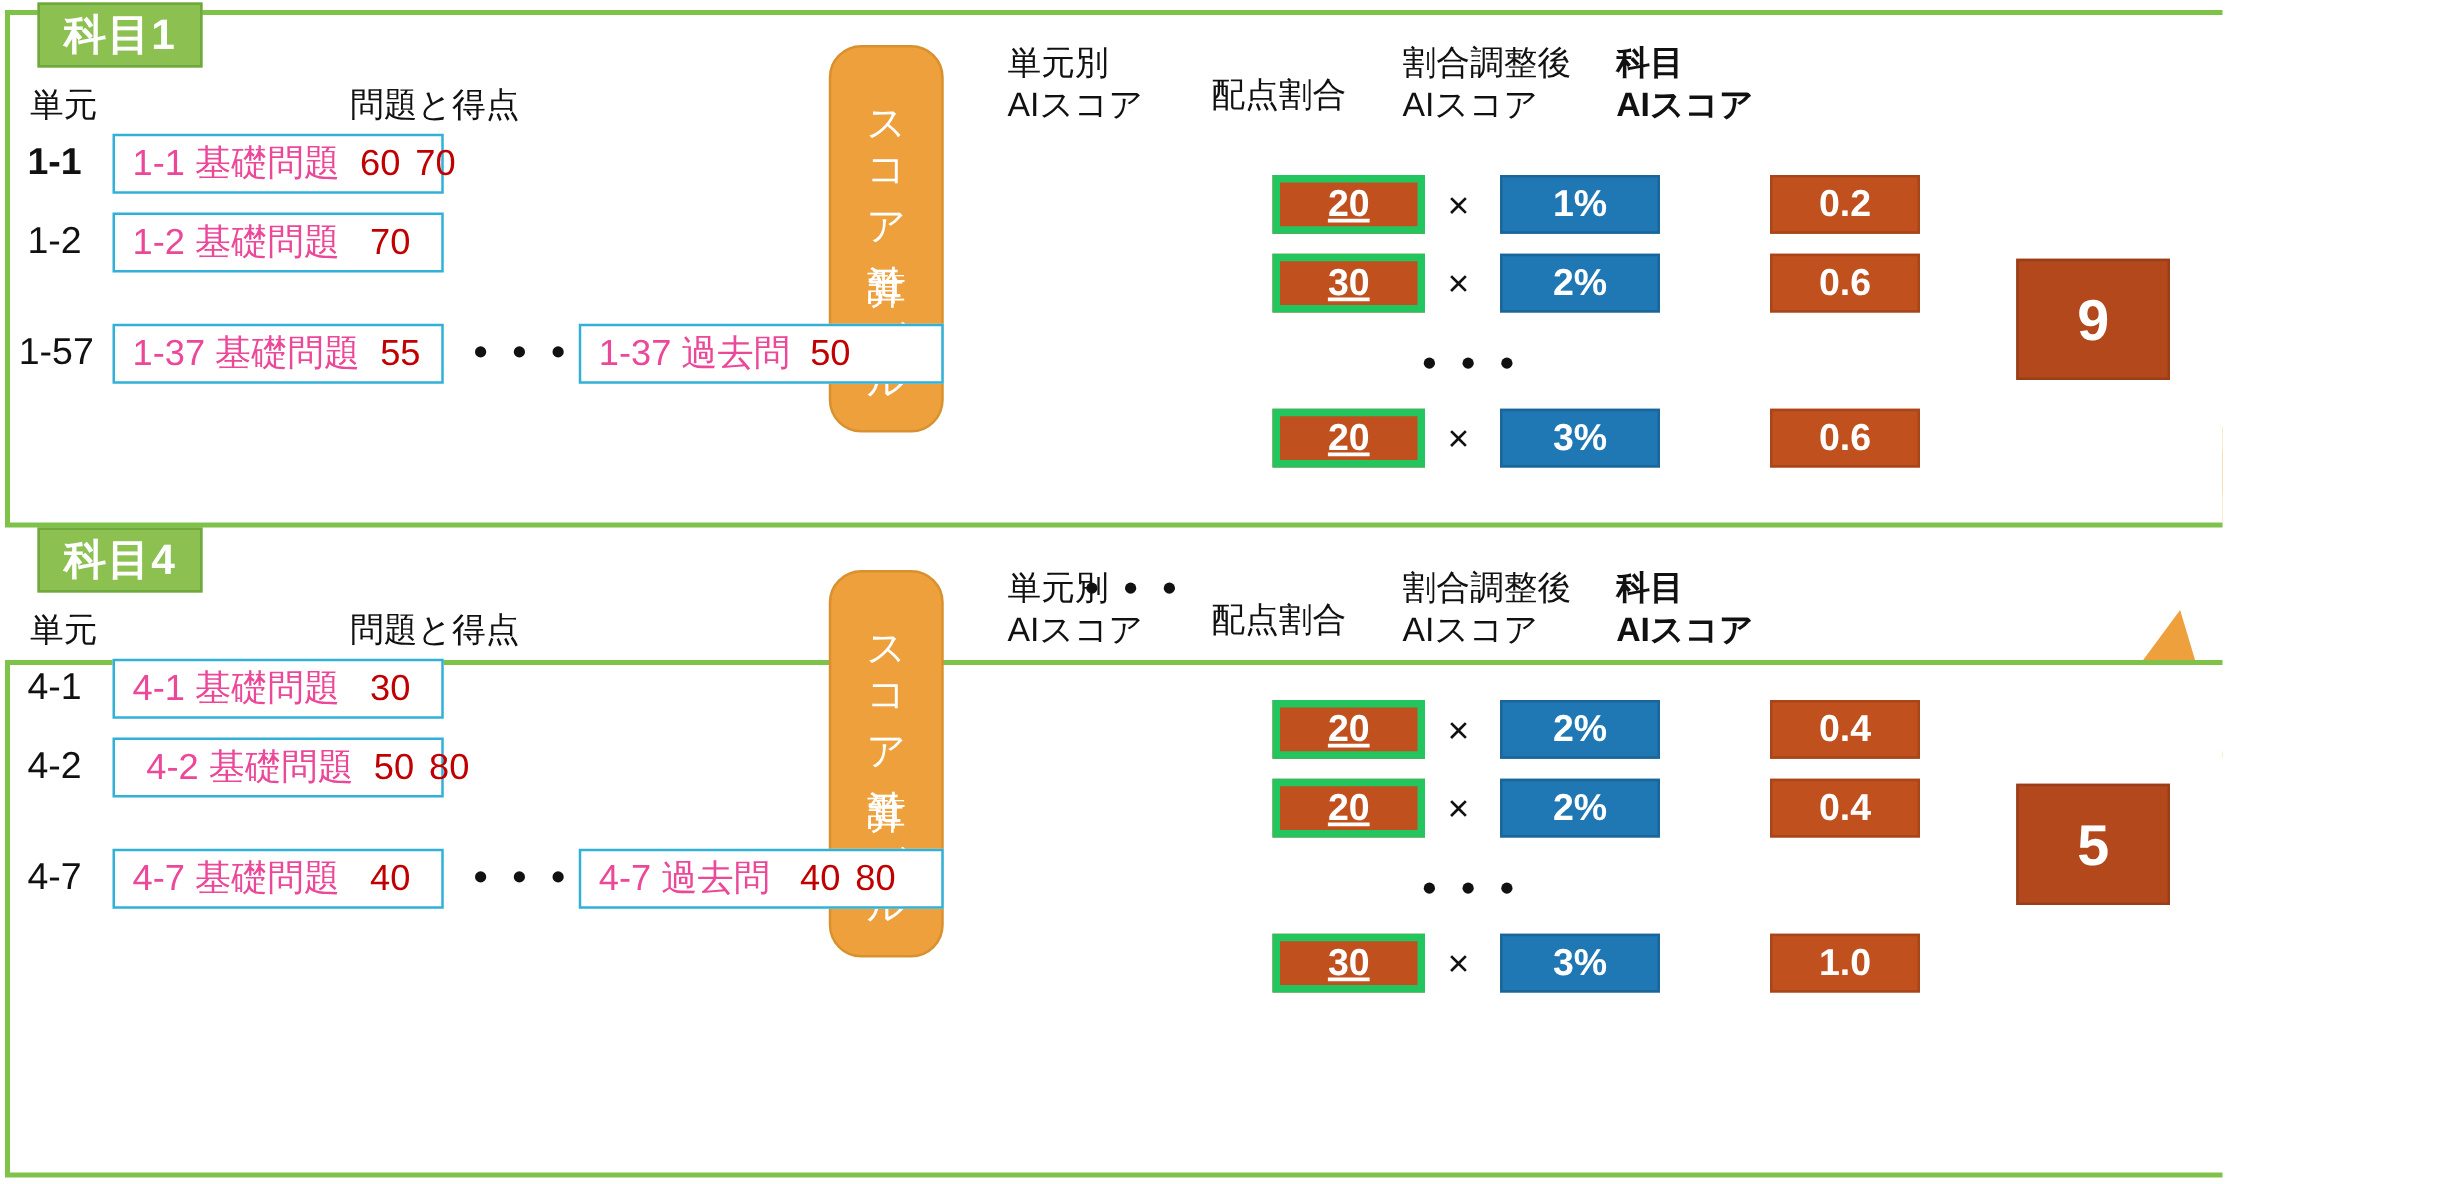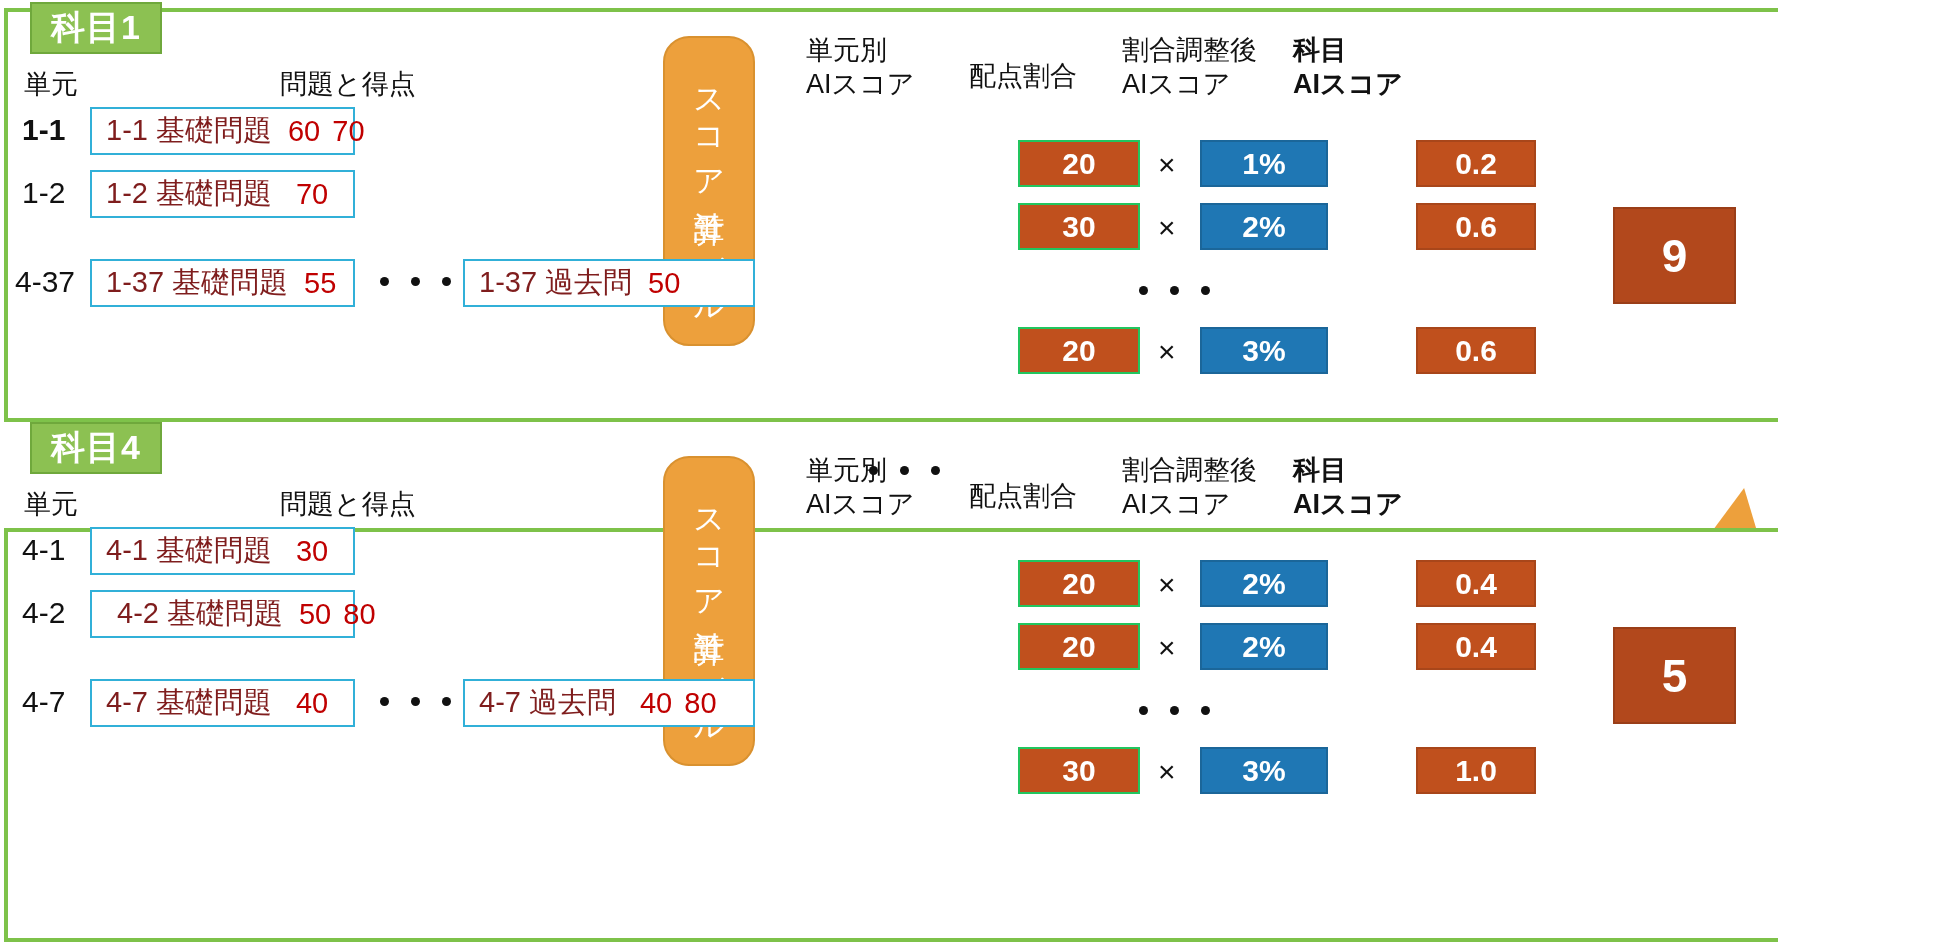--- a/index.html
+++ b/index.html
@@ -61,21 +61,21 @@
     border:2px solid #31b0d8;
     background:#ffffff;
     box-sizing:border-box;
     display:flex;
     align-items:center;
     font-size:29px;
     color:#111;
     padding-left:14px;
     white-space:nowrap;
   }
-  .qbox .qname{color:#7f1d1d;}
+  .qbox .qname{color:#ec4899;}
   .qbox .qscore{color:#c00000;margin-left:16px;}
   .qbox .qscore.sp{margin-left:24px;}
   .qbox .qscore2{color:#c00000;margin-left:12px;}
   .model-box{
     position:absolute;
     background:#eda03c;
     border:2px solid #d9912f;
     border-radius:26px;
     box-sizing:border-box;
     display:flex;
@@ -95,21 +95,21 @@
   
   .chip{
     position:absolute;
     box-sizing:border-box;
     display:flex;
     align-items:center;
     justify-content:center;
     color:#ffffff;
     font-weight:bold;
   }
-  .chip.score{background:#c0501d;border:2px solid #22c55e;font-size:30px;}
+  .chip.score{background:#c0501d;border:6px solid #22c55e;font-size:30px;text-decoration:underline;}
   .chip.pct{background:#1f77b4;border:2px solid #1b6699;font-size:30px;}
   .chip.adj{background:#c0501d;border:2px solid #a8461a;font-size:30px;}
   .chip.subject{background:#b2481c;border:2px solid #9a3e18;font-size:46px;}
   .chip.total{background:#c0501d;border:2px solid #a8461a;font-size:60px;}
 
   
   .times{
     position:absolute;
     font-size:30px;
     color:#111;
@@ -247,21 +247,21 @@
     <i></i>
       <i></i>
       <i></i>
   </div>
   <div class="dots" style="left:1139px;top:286px;">
     <i></i>
       <i></i>
       <i></i>
   </div>
 
-  <div class="unit-label" style="left:15px;top:265px;">4-37</div>
+  <div class="unit-label" style="left:15px;top:265px;">1-57</div>
   <div class="qbox" style="left:90px;top:259px;width:265px;height:48px;">
     <span class="qname">1-37 基礎問題</span>
     <span class="qscore">55</span>
   </div>
   <div class="qbox" style="left:463px;top:259px;width:292px;height:48px;">
     <span class="qname">1-37 過去問</span>
     <span class="qscore">50</span>
   </div>
   <div class="chip score" style="left:1018px;top:327px;width:122px;height:47px;">20</div>
   <div class="times" style="left:1158px;top:335px;">×</div>

